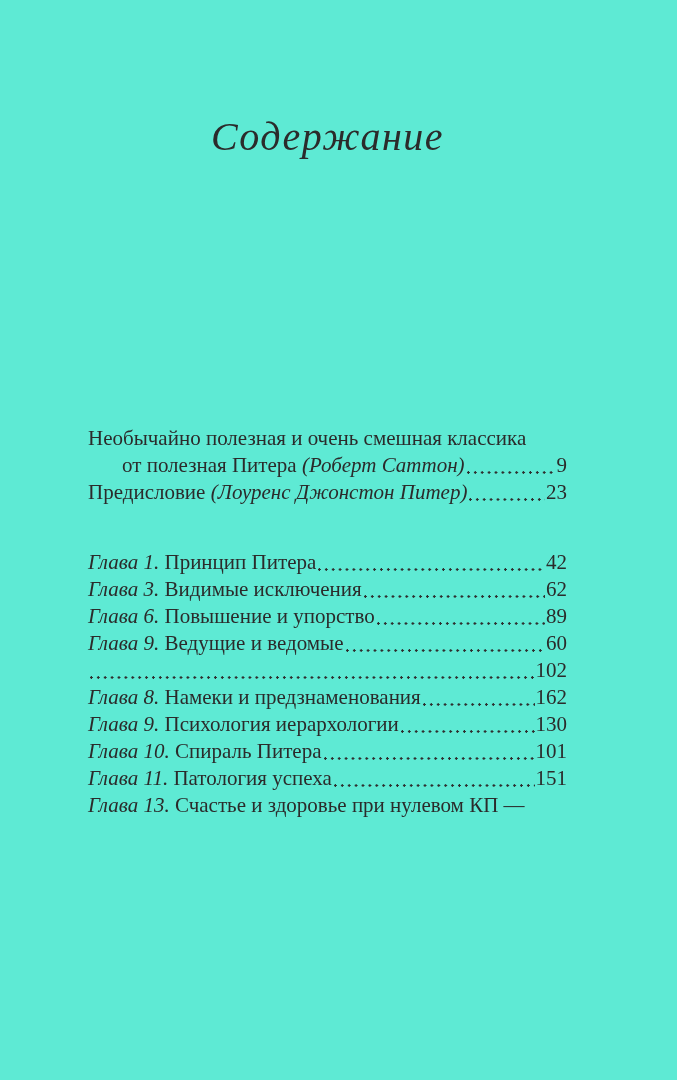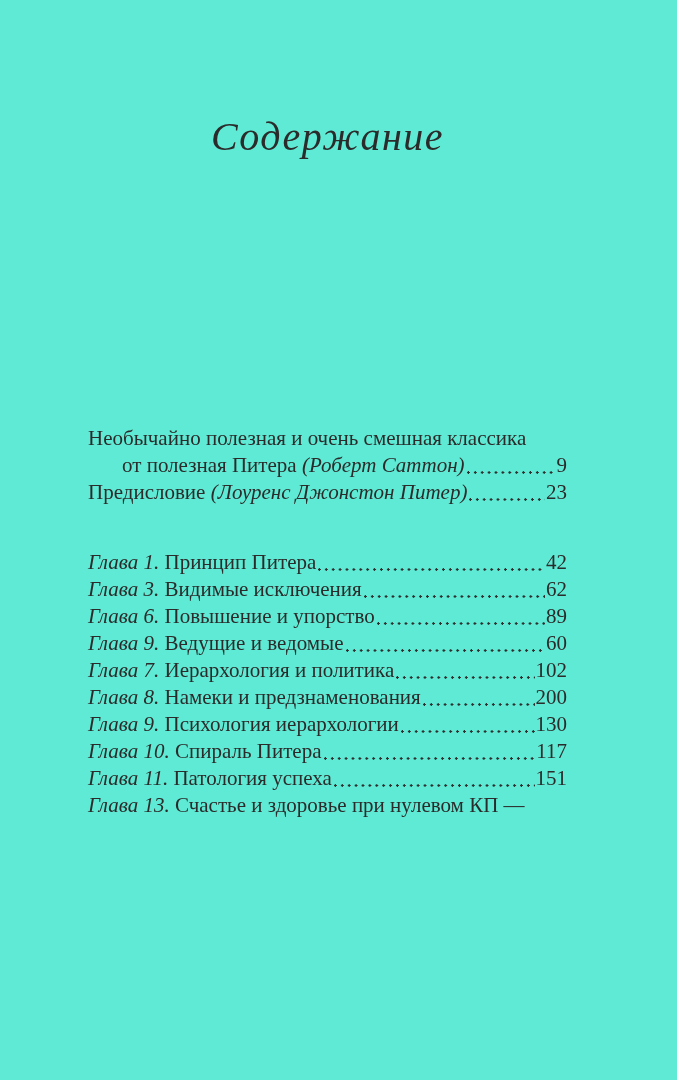--- a/index.html
+++ b/index.html
@@ -103,44 +103,43 @@
           </div>
           <div class="entry">
             <div class="row">
               <span class="txt"><span class="it">Глава 9.</span><span> Ведущие и ведомые </span></span>
               <span class="leader"></span>
               <span class="pg">60</span>
             </div>
           </div>
           <div class="entry">
             <div class="row">
-              <span class="txt"><span class="it">Глава 7.</span><span> Иерархология и политика </span></span>
               <span class="leader"></span>
               <span class="pg">102</span>
             </div>
           </div>
           <div class="entry">
             <div class="row">
               <span class="txt"><span class="it">Глава 8.</span><span> Намеки и предзнаменования</span></span>
               <span class="leader"></span>
-              <span class="pg">200</span>
+              <span class="pg">162</span>
             </div>
           </div>
           <div class="entry">
             <div class="row">
               <span class="txt"><span class="it">Глава 9.</span><span> Психология иерархологии </span></span>
               <span class="leader"></span>
               <span class="pg">130</span>
             </div>
           </div>
           <div class="entry">
             <div class="row">
               <span class="txt"><span class="it">Глава 10.</span><span> Спираль Питера </span></span>
               <span class="leader"></span>
-              <span class="pg">117</span>
+              <span class="pg">101</span>
             </div>
           </div>
           <div class="entry">
             <div class="row">
               <span class="txt"><span class="it">Глава 11.</span><span> Патология успеха</span></span>
               <span class="leader"></span>
               <span class="pg">151</span>
             </div>
           </div>
           <div class="entry">

